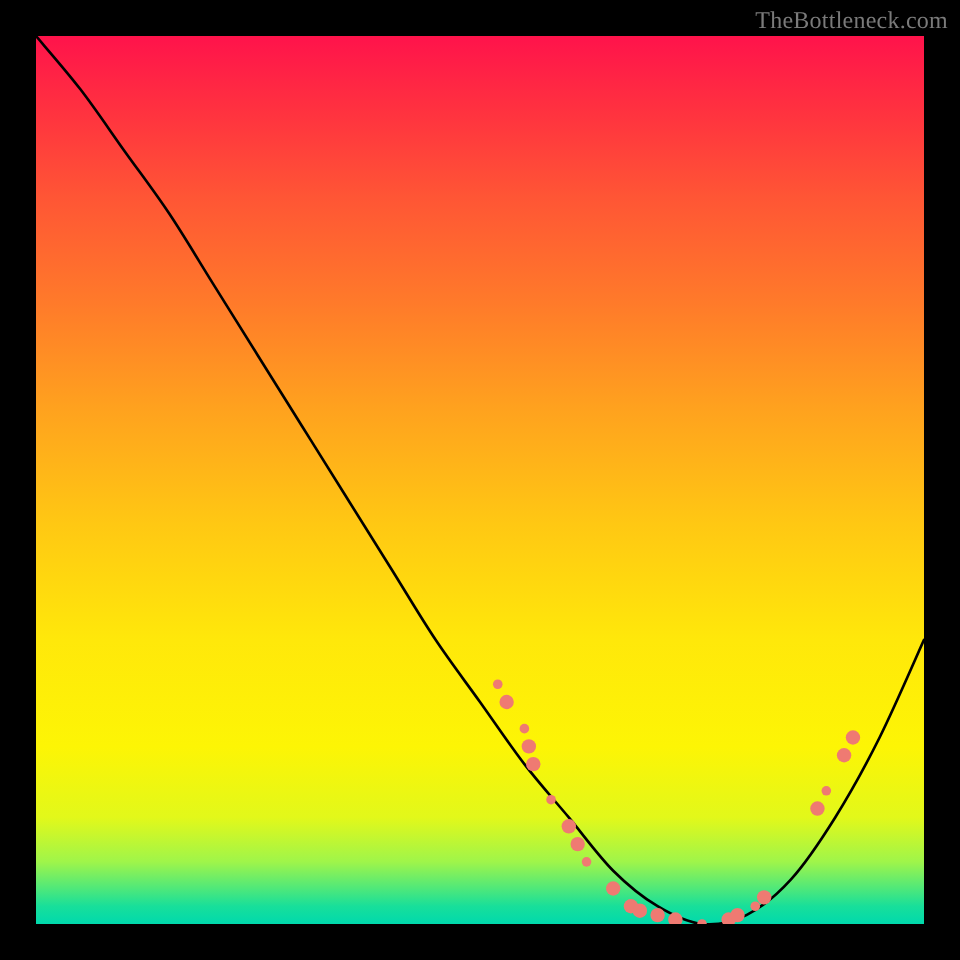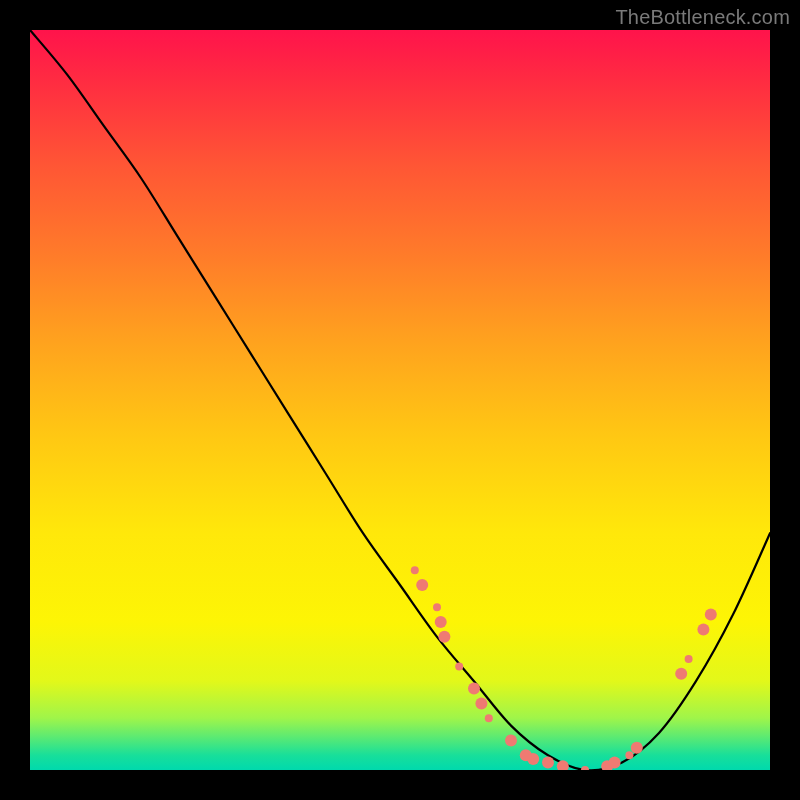--- a/index.html
+++ b/index.html
@@ -8,20 +8,21 @@
     width: 800px;
     height: 800px;
     background: #000;
     font-family: Arial, Helvetica, sans-serif;
     overflow: hidden;
   }
   .chart-container {
     position: relative;
     width: 800px;
     height: 800px;
+    font-family: Liberation Serif, serif;
   }
   .plot-area {
     position: absolute;
     left: 30px;
     top: 30px;
     width: 740px;
     height: 740px;
     background: linear-gradient(to bottom,
       #ff134b 0%,
       #ff3040 8%,

